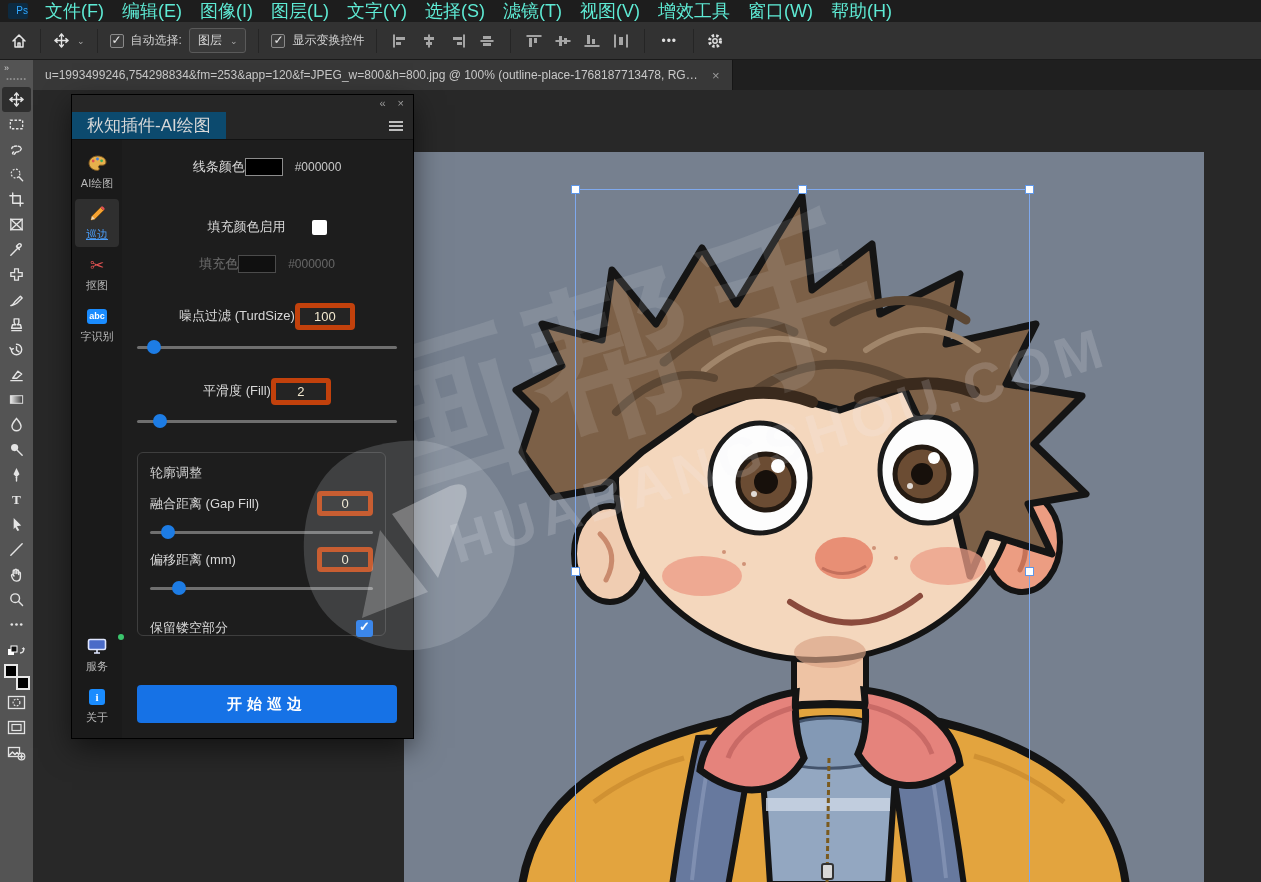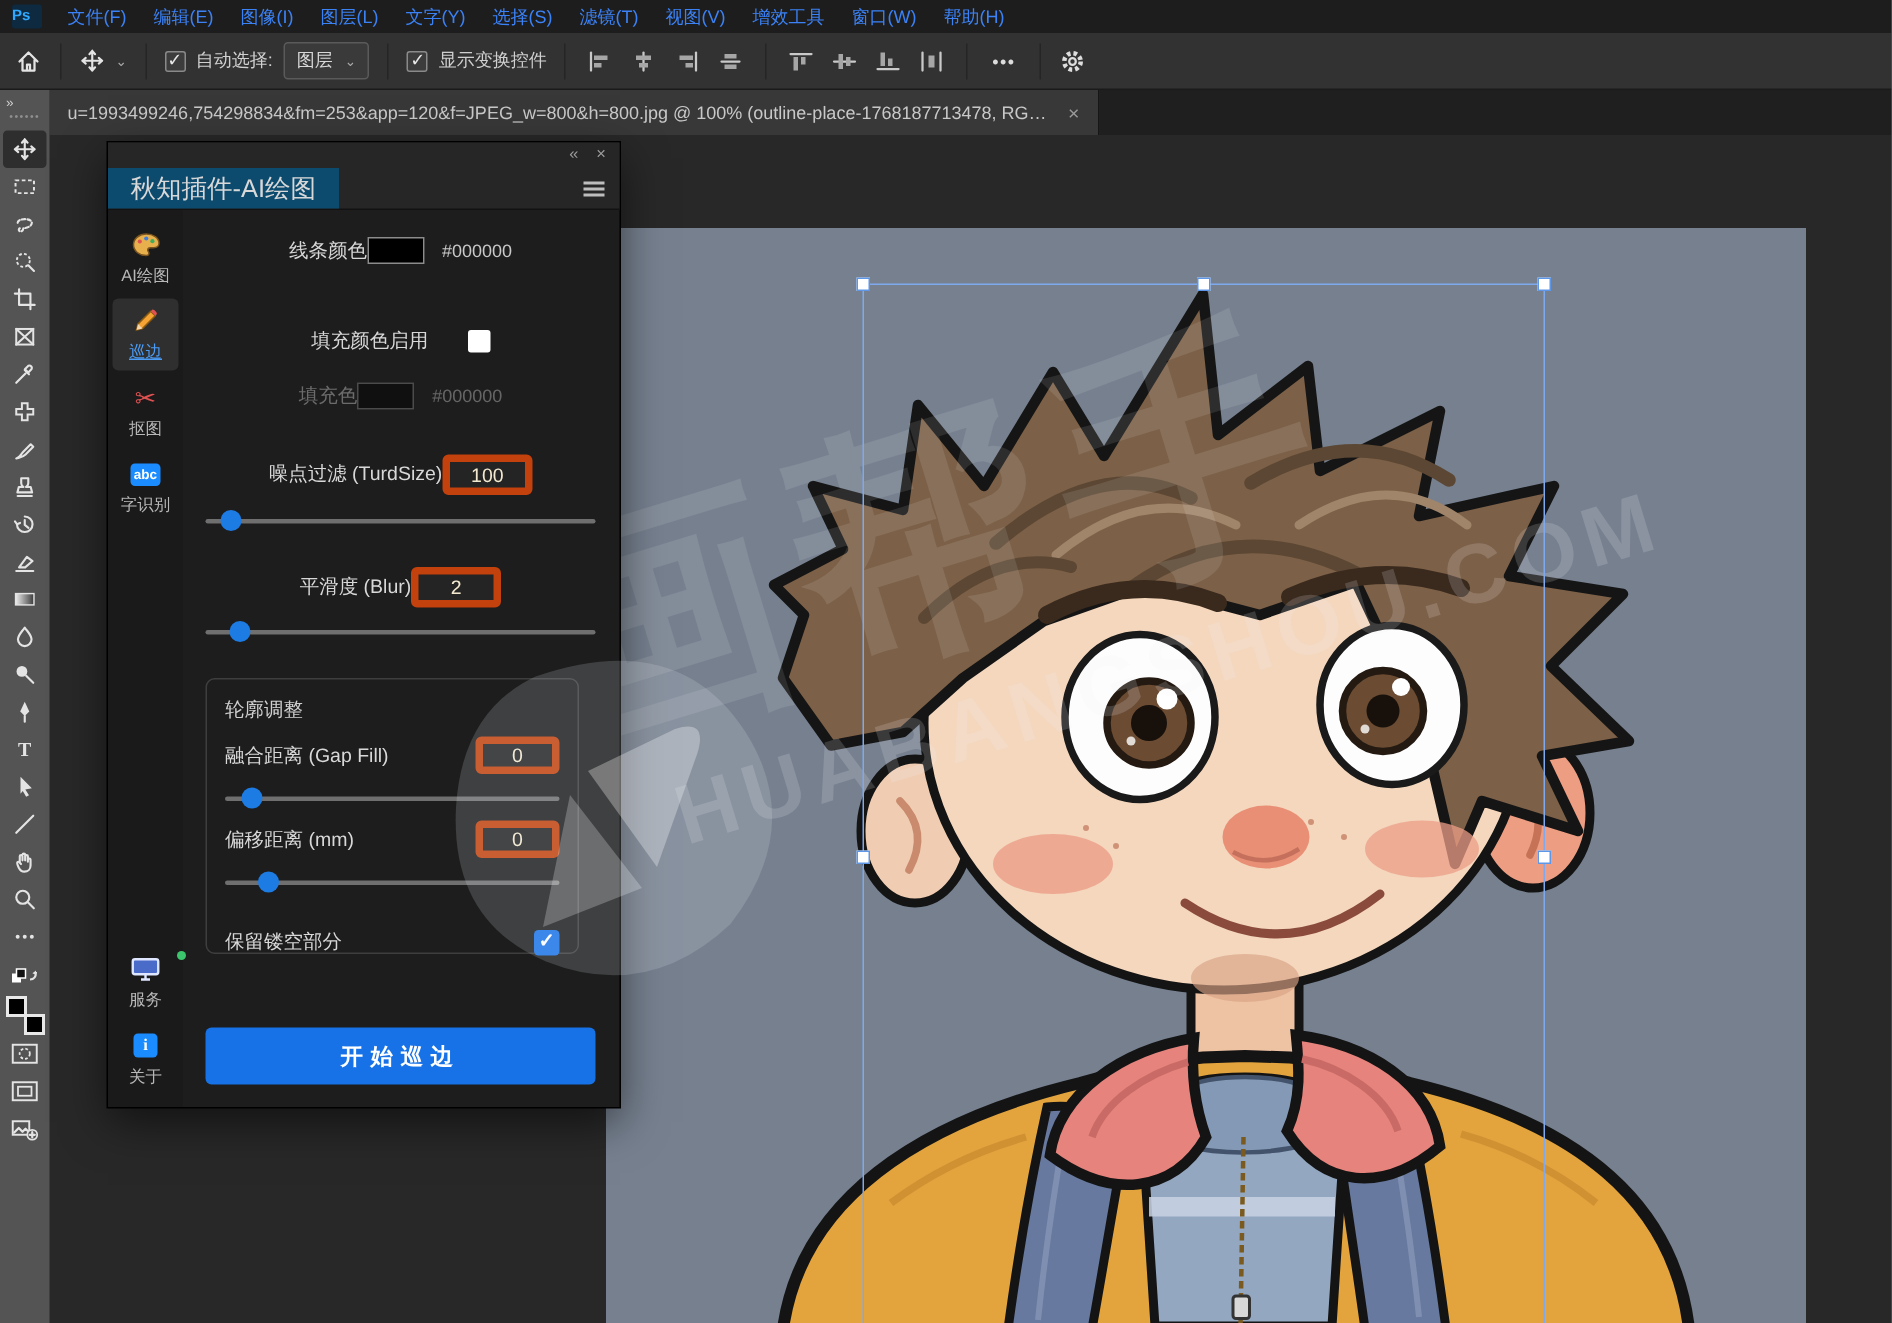--- a/index.html
+++ b/index.html
@@ -3,22 +3,22 @@
 <meta charset="utf-8">
 <style>
   *{box-sizing:border-box;margin:0;padding:0}
   html,body{width:1261px;height:882px;overflow:hidden}
   body{position:relative;background:#282828;font-family:"Liberation Sans",sans-serif;color:#ccc}
   svg{display:block}
   .ico-stroke{stroke:#e4e4e4;fill:none;stroke-width:1.5;stroke-linecap:round;stroke-linejoin:round}
 
   
   .menu-bar{position:absolute;top:0;left:0;right:0;height:22px;background:#1d1d1d;display:flex;align-items:center;padding-left:6px;z-index:10}
-  .ps-logo{width:20px;height:16px;background:#0d2a40;color:#31a8ff;font-size:10px;font-weight:bold;text-align:left;line-height:16px;border-radius:2px;margin:0 8px 0 2px}
-  .menu-item{padding:0 9px;font-size:12px;color:#3b82f6;height:22px;line-height:22px;cursor:default}
+  .ps-logo{width:20px;height:16px;background:#0d2a40;color:#31a8ff;font-size:10px;font-weight:normal;text-align:right;line-height:16px;border-radius:2px;margin:0 8px 0 2px}
+  .menu-item{padding:0 9px;font-size:18px;color:#5eead4;height:22px;line-height:22px;cursor:default}
 
   
   .options-bar{position:absolute;top:22px;left:0;right:0;height:38px;background:#323232;border-bottom:1px solid #1a1a1a;display:flex;align-items:center;gap:7px;padding:0 10px;font-size:12px;color:#d0d0d0;z-index:10}
   .ob-divider{width:1px;height:24px;background:#252525;margin:0 5px}
   .ob-check{width:14px;height:14px;border:1px solid #8a8a8a;background:#3c3c3c;border-radius:2px;position:relative}
   .ob-check::after{content:"✓";position:absolute;left:1px;top:-2px;font-size:12px;color:#e8e8e8}
   .ob-dropdown{display:flex;align-items:center;gap:8px;border:1px solid #5a5a5a;background:#3a3a3a;border-radius:3px;padding:3px 8px;color:#d8d8d8}
   .caret{font-size:9px;color:#aaa}
   .alicon{width:22px;height:20px;display:flex;align-items:center;justify-content:center;opacity:.85}
   .ob-more{letter-spacing:1px;color:#ddd;padding:0 4px}
@@ -551,21 +551,21 @@
       <div class="prow" style="top:162px;height:28px">
         <span>噪点过滤 (TurdSize)</span>
         <input class="num-input" value="100" style="">
       </div>
       <div class="slider" style="top:200px">
         <span class="track"></span>
         <span class="thumb" style="left:4%"></span>
       </div>
 
       <div class="prow" style="top:237px;height:28px">
-        <span>平滑度 (Blur)</span>
+        <span>平滑度 (Fill)</span>
         <input class="num-input" value="2" style="">
       </div>
       <div class="slider" style="top:274px">
         <span class="track"></span>
         <span class="thumb" style="left:6%"></span>
       </div>
 
       <div class="groupbox">
         <div class="g-title">轮廓调整</div>
         <div class="g-row">

